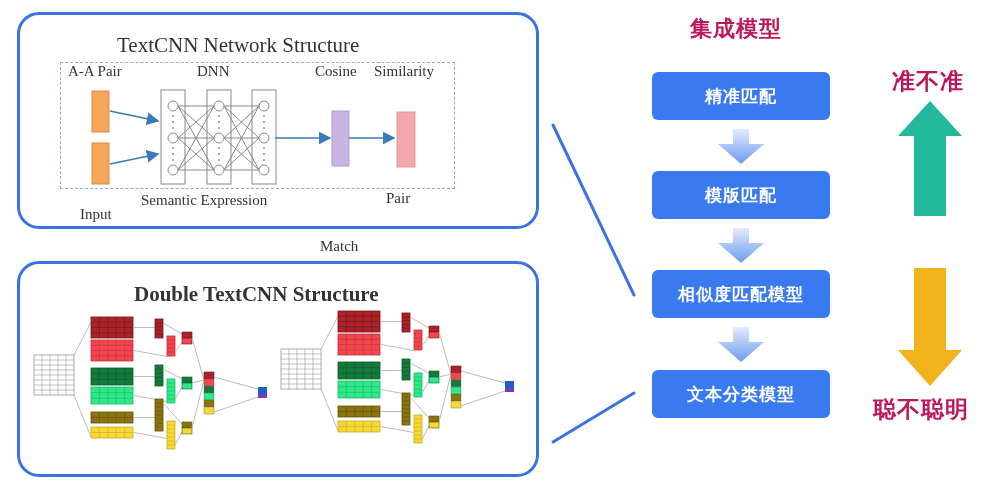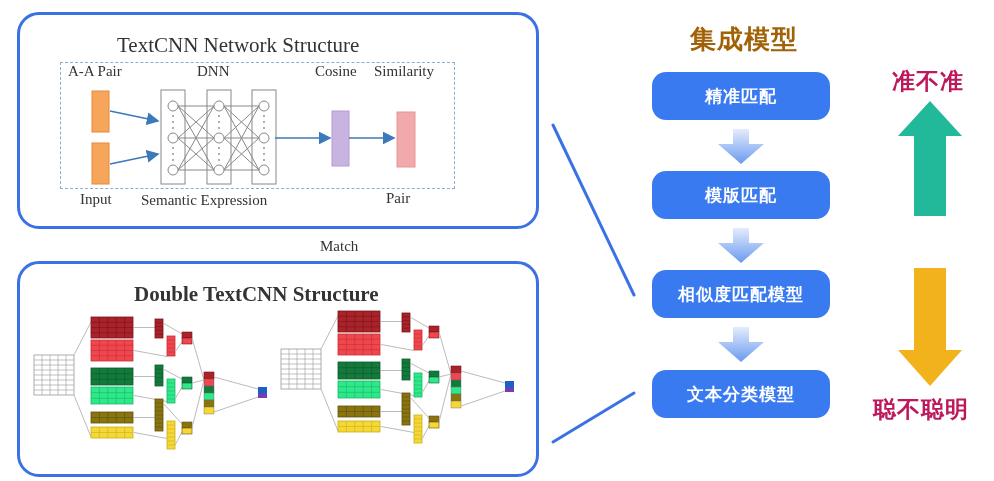--- a/index.html
+++ b/index.html
@@ -5,35 +5,35 @@
   html, body { margin:0; padding:0; background:#ffffff; }
   body { width:994px; height:481px; position:relative; overflow:hidden; font-family:"DejaVu Sans", sans-serif; }
   .panel { position:absolute; border:3px solid #3a72e6; border-radius:22px; background:#fff; box-sizing:border-box; }
   #panel-top { left:17px; top:12px; width:522px; height:217px; }
   #panel-bottom { left:17px; top:261px; width:522px; height:216px; }
   .serif { font-family:"Liberation Serif", "DejaVu Serif", serif; color:#333; position:absolute; white-space:nowrap; }
   .ptitle { font-size:21px; }
   .lbl { font-size:15px; }
   .dash-box { position:absolute; left:60px; top:62px; width:395px; height:127px; border:1.5px dashed #8eaccd; box-sizing:border-box; }
   svg.abs { position:absolute; left:0; top:0; }
-  .flow-title { position:absolute; left:690px; top:22px; font-size:26px; font-weight:bold; color:#a16207; letter-spacing:1px; }
-  .flow-box { position:absolute; left:652px; width:178px; height:48px; background:#3a7af0; border-radius:14px; color:#fff; font-size:17px; font-weight:bold; display:flex; align-items:center; justify-content:center; letter-spacing:1px; }
+  .flow-title { position:absolute; left:690px; top:14px; font-size:22px; font-weight:bold; color:#be185d; letter-spacing:1px; }
+  .flow-box { position:absolute; left:652px; width:178px; height:48px; background:#3a7af0; border-radius:6px; color:#fff; font-size:17px; font-weight:bold; display:flex; align-items:center; justify-content:center; letter-spacing:1px; }
   .side-label { position:absolute; font-size:23px; font-weight:bold; color:#be185d; letter-spacing:1px; }
 </style>
 </head>
 <body>
 
 <div class="panel" id="panel-top"></div>
 <div class="serif ptitle" style="left:117px;top:33px;">TextCNN Network Structure</div>
 <div class="dash-box"></div>
 <div class="serif lbl" style="left:68px;top:63px;">A-A Pair</div>
 <div class="serif lbl" style="left:197px;top:63px;">DNN</div>
 <div class="serif lbl" style="left:315px;top:63px;">Cosine</div>
 <div class="serif lbl" style="left:374px;top:63px;">Similarity</div>
-<div class="serif lbl" style="left:80px;top:191px;">Input</div>
+<div class="serif lbl" style="left:80px;top:206px;">Input</div>
 <div class="serif lbl" style="left:141px;top:192px;">Semantic Expression</div>
 <div class="serif lbl" style="left:320px;top:192px;margin-top:46px;">Match</div>
 <div class="serif lbl" style="left:386px;top:190px;">Pair</div>
 
 <svg class="abs" width="994" height="481" id="siamese-svg">
   <defs>
     <marker id="arrowhead" markerWidth="8" markerHeight="8" refX="7" refY="4" orient="auto">
       <path d="M0,0 L8,4 L0,8 z" fill="#3a7ab8"></path>
     </marker>
   </defs>

